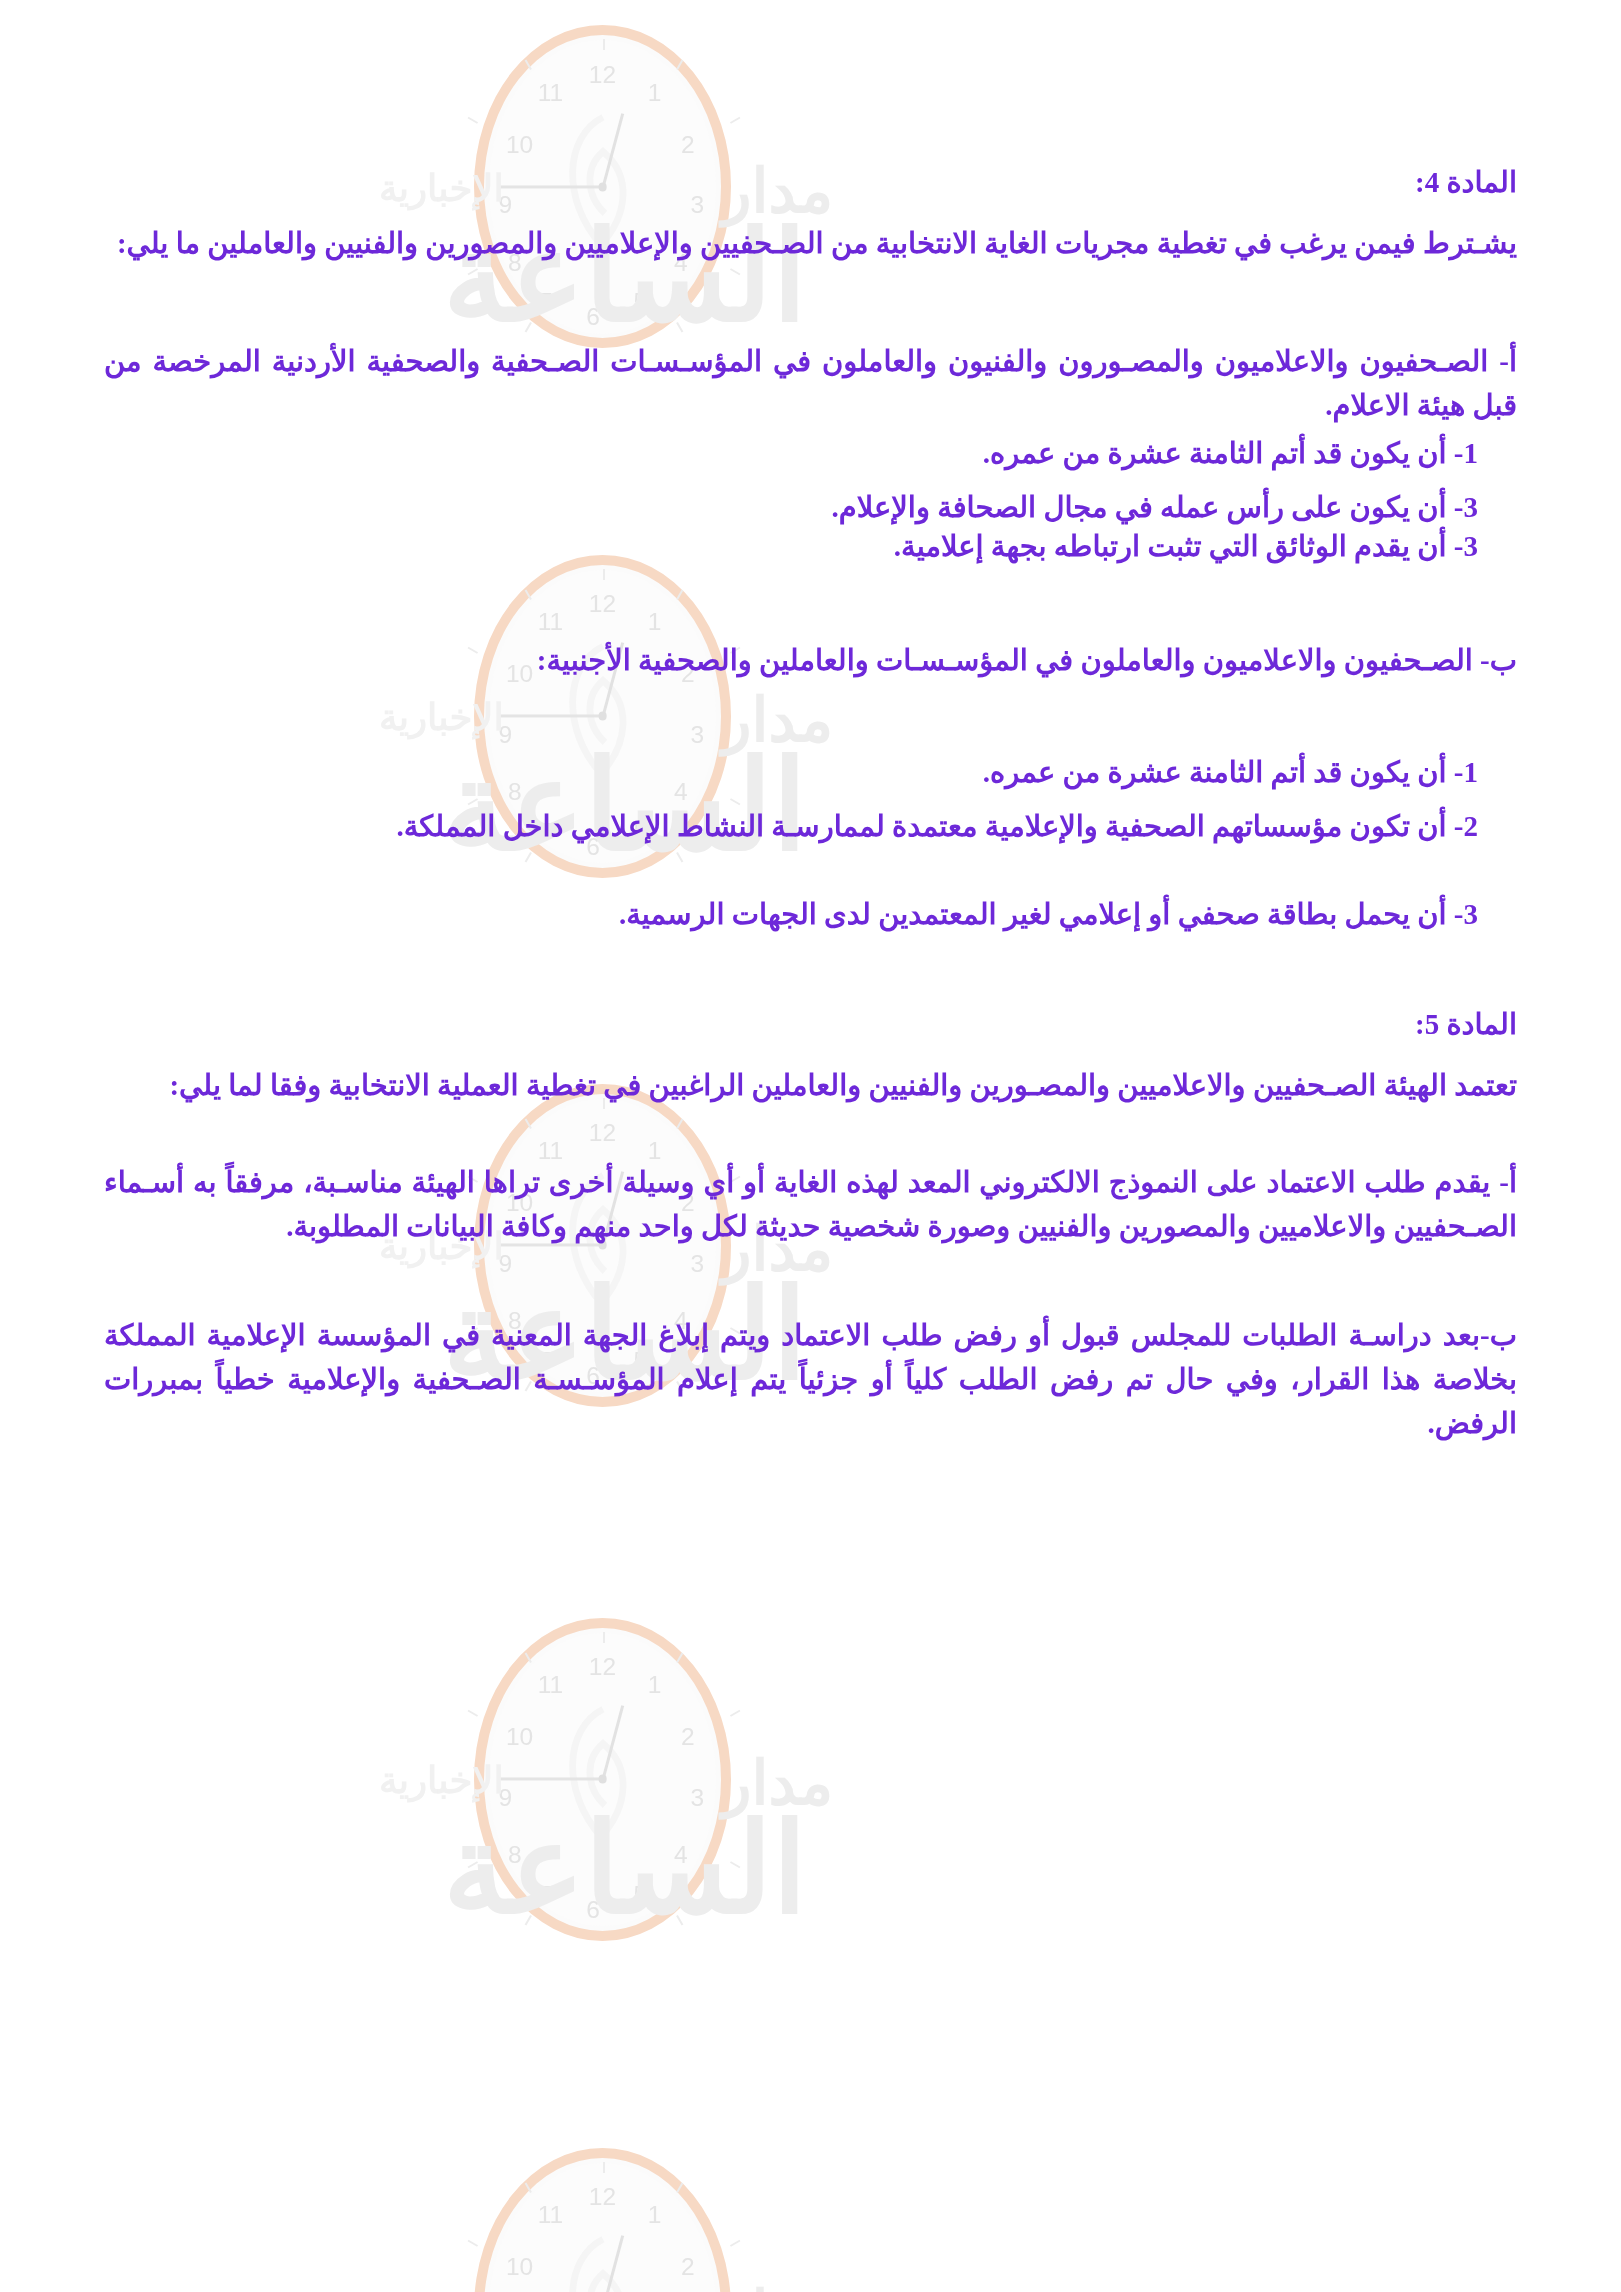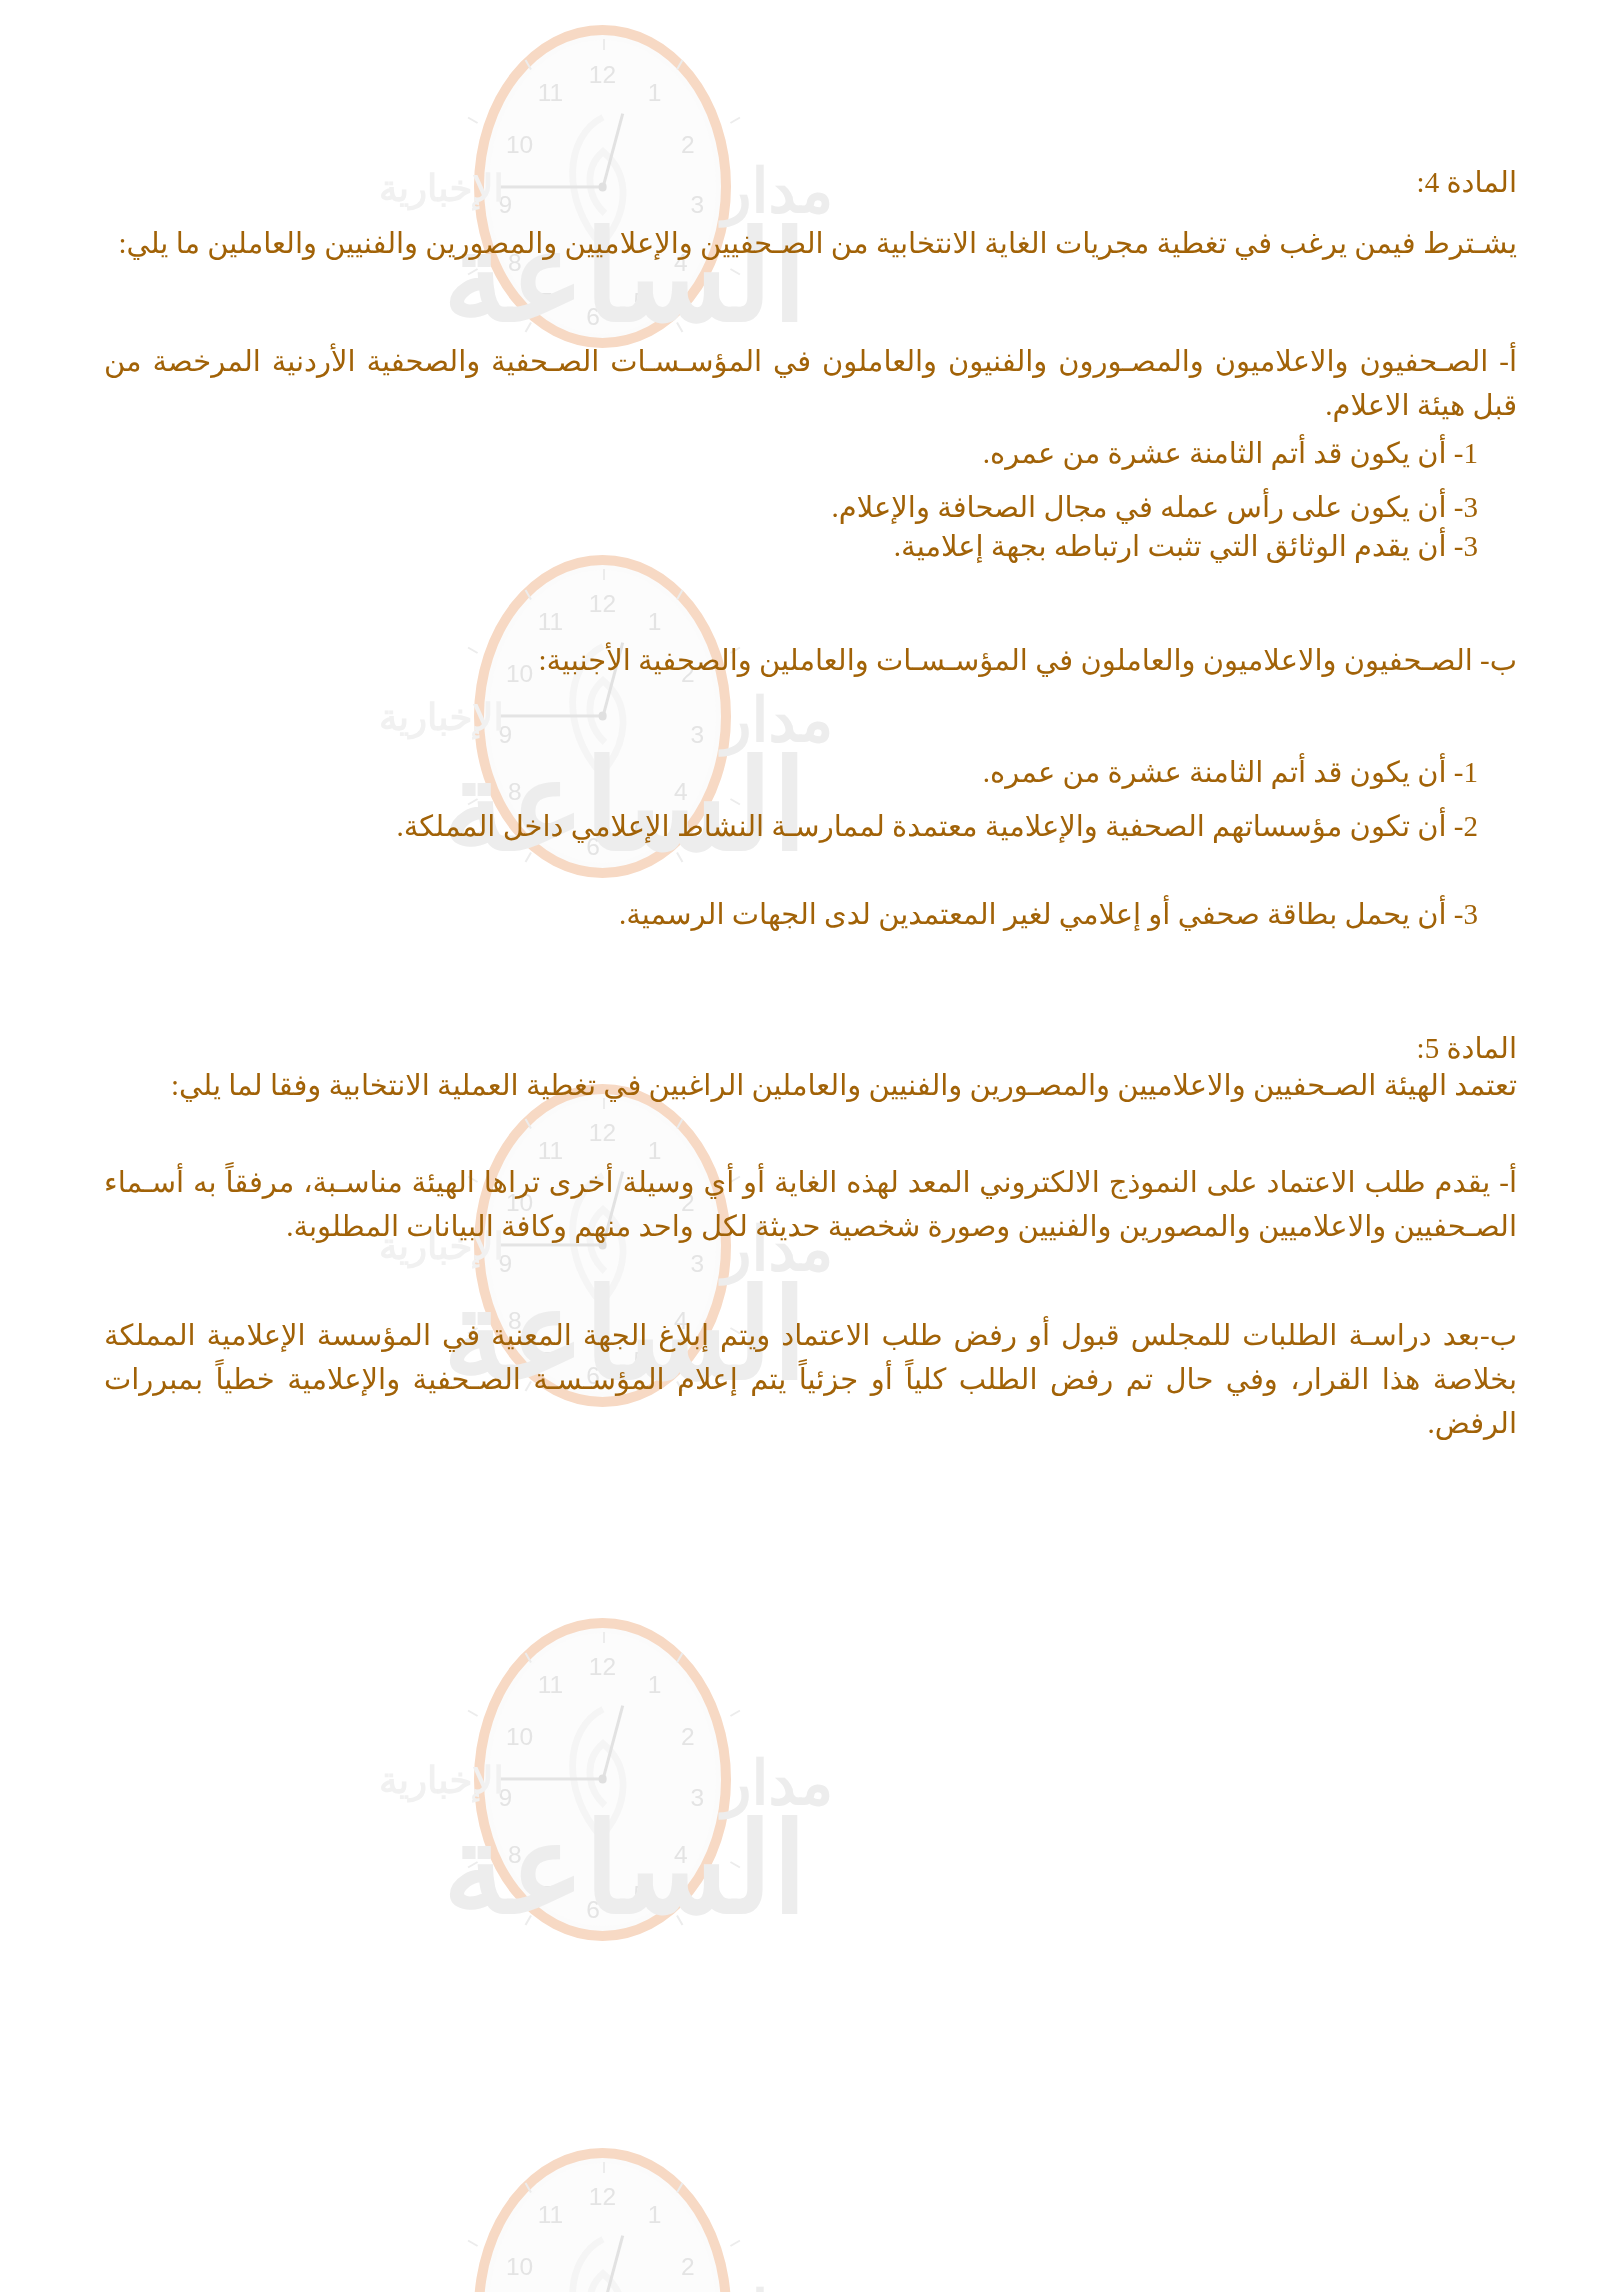--- a/index.html
+++ b/index.html
@@ -143,22 +143,22 @@
     position: absolute;
     z-index: 2;
     left: 104px;
     right: 104px;
     top: 0;
   }
   .blk {
     position: absolute;
     right: 0;
     left: 0;
-    color: #a16207;
-    font-weight: 400;
+    color: #6d28d9;
+    font-weight: 700;
     font-size: 29px;
     line-height: 1.52;
     text-align: justify;
     text-align-last: right;
     font-family: "Liberation Serif", "DejaVu Serif", serif;
   }
   .blk.heading {
     text-align: right;
     text-align-last: right;
   }
@@ -361,21 +361,21 @@
     <div class="blk item" style="top:524px; left:0; right:39px;">3- أن يقدم الوثائق التي تثبت ارتباطه بجهة إعلامية.</div>
 
     <div class="blk" style="top:638px;">ب- الصـحفيون والاعلاميون والعاملون في المؤسـسـات والعاملين والصحفية الأجنبية:</div>
 
     <div class="blk item" style="top:750px; left:0; right:39px;">1- أن يكون قد أتم الثامنة عشرة من عمره.</div>
 
     <div class="blk item" style="top:804px; left:0; right:39px;">2- أن تكون مؤسساتهم الصحفية والإعلامية معتمدة لممارسـة النشاط الإعلامي داخل المملكة.</div>
 
     <div class="blk item" style="top:892px; left:0; right:39px;">3- أن يحمل بطاقة صحفي أو إعلامي لغير المعتمدين لدى الجهات الرسمية.</div>
 
-    <div class="blk heading" style="top:1002px;margin-top:24px;">المادة 5:</div>
+    <div class="blk heading" style="top:1002px;">المادة 5:</div>
 
     <div class="blk" style="top:1063px;">تعتمد الهيئة الصـحفيين والاعلاميين والمصـورين والفنيين والعاملين الراغبين في تغطية العملية الانتخابية وفقا لما يلي:</div>
 
     <div class="blk" style="top:1160px;">أ- يقدم طلب الاعتماد على النموذج الالكتروني المعد لهذه الغاية أو أي وسيلة أخرى تراها الهيئة مناسـبة، مرفقاً به أسـماء الصـحفيين والاعلاميين والمصورين والفنيين وصورة شخصية حديثة لكل واحد منهم وكافة البيانات المطلوبة.</div>
 
     <div class="blk" style="top:1313px;">ب-بعد دراسـة الطلبات للمجلس قبول أو رفض طلب الاعتماد ويتم إبلاغ الجهة المعنية في المؤسسة الإعلامية المملكة بخلاصة هذا القرار، وفي حال تم رفض الطلب كلياً أو جزئياً يتم إعلام المؤسـسـة الصـحفية والإعلامية خطياً بمبررات الرفض.</div>
 
   </div>
 
 </div>

